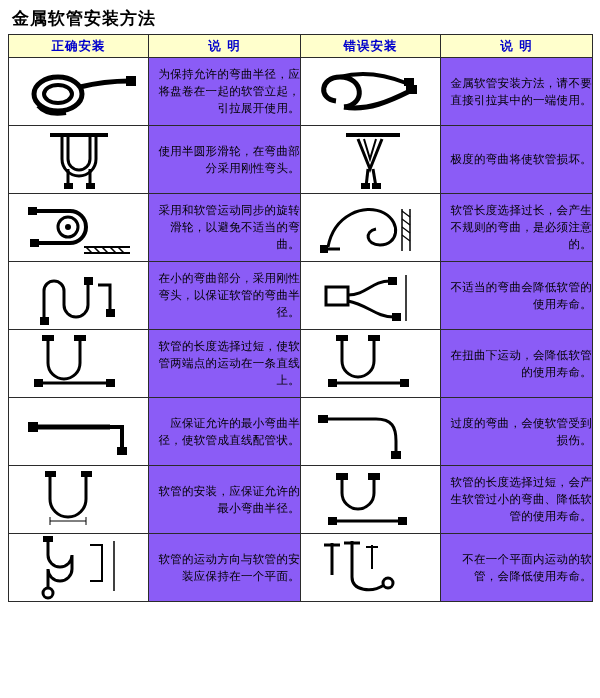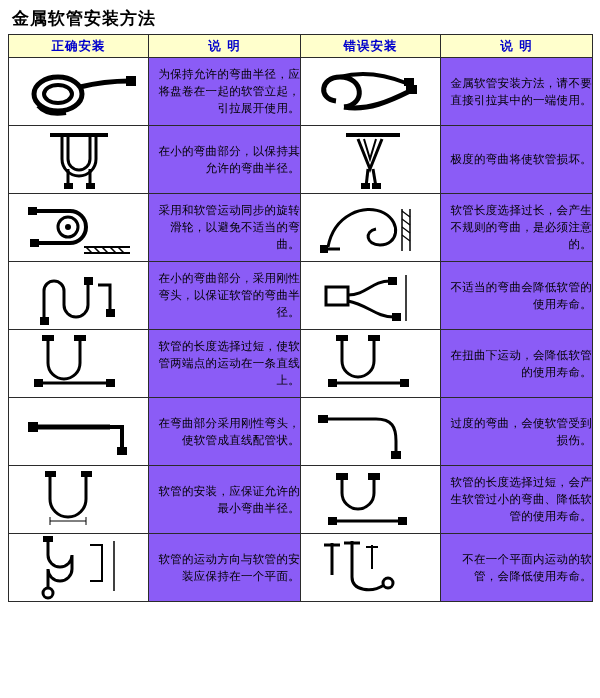--- a/index.html
+++ b/index.html
@@ -125,21 +125,21 @@
           <svg class="fig" width="130" height="62" viewBox="0 0 130 62">
             <rect x="36" y="4" width="58" height="4" fill="#000"></rect>
             <path d="M48 8 L48 30 A17 17 0 0 0 82 30 L82 8" fill="none" stroke="#000" stroke-width="3"></path>
             <path d="M54 8 L54 30 A11 11 0 0 0 76 30 L76 8" fill="none" stroke="#000" stroke-width="3"></path>
             <line x1="54" y1="40" x2="54" y2="56" stroke="#000" stroke-width="3"></line>
             <line x1="76" y1="40" x2="76" y2="56" stroke="#000" stroke-width="3"></line>
             <rect x="50" y="54" width="9" height="6" fill="#000"></rect>
             <rect x="72" y="54" width="9" height="6" fill="#000"></rect>
           </svg>
         </td>
-        <td class="txt-cell">在小的弯曲部分，以保持其允许的弯曲半径。</td>
+        <td class="txt-cell">使用半圆形滑轮，在弯曲部分采用刚性弯头。</td>
         <td class="img-cell">
           <svg class="fig" width="130" height="62" viewBox="0 0 130 62">
             <rect x="40" y="4" width="54" height="4" fill="#000"></rect>
             <path d="M52 10 L64 40 L76 10" fill="none" stroke="#000" stroke-width="3"></path>
             <path d="M58 10 L64 30 L70 10" fill="none" stroke="#000" stroke-width="2"></path>
             <line x1="62" y1="40" x2="60" y2="58" stroke="#000" stroke-width="3"></line>
             <line x1="67" y1="40" x2="70" y2="58" stroke="#000" stroke-width="3"></line>
             <rect x="55" y="54" width="9" height="6" fill="#000"></rect>
             <rect x="66" y="54" width="9" height="6" fill="#000"></rect>
           </svg>
@@ -226,21 +226,21 @@
 
       <tr>
         <td class="img-cell">
           <svg class="fig" width="130" height="62" viewBox="0 0 130 62">
             <line x1="18" y1="26" x2="96" y2="26" stroke="#000" stroke-width="5"></line>
             <rect x="14" y="21" width="10" height="10" fill="#000"></rect>
             <path d="M96 26 L108 26 L108 48" fill="none" stroke="#000" stroke-width="4"></path>
             <rect x="103" y="46" width="10" height="8" fill="#000"></rect>
           </svg>
         </td>
-        <td class="txt-cell">在弯曲部分采用刚性弯头，使软管成直线配管状。</td>
+        <td class="txt-cell">应保证允许的最小弯曲半径，使软管成直线配管状。</td>
         <td class="img-cell">
           <svg class="fig" width="130" height="62" viewBox="0 0 130 62">
             <path d="M16 18 L70 18 C 86 18, 90 26, 90 40 L90 52" fill="none" stroke="#000" stroke-width="3"></path>
             <rect x="12" y="14" width="10" height="8" fill="#000"></rect>
             <rect x="85" y="50" width="10" height="8" fill="#000"></rect>
           </svg>
         </td>
         <td class="txt-cell">过度的弯曲，会使软管受到损伤。</td>
       </tr>
 

